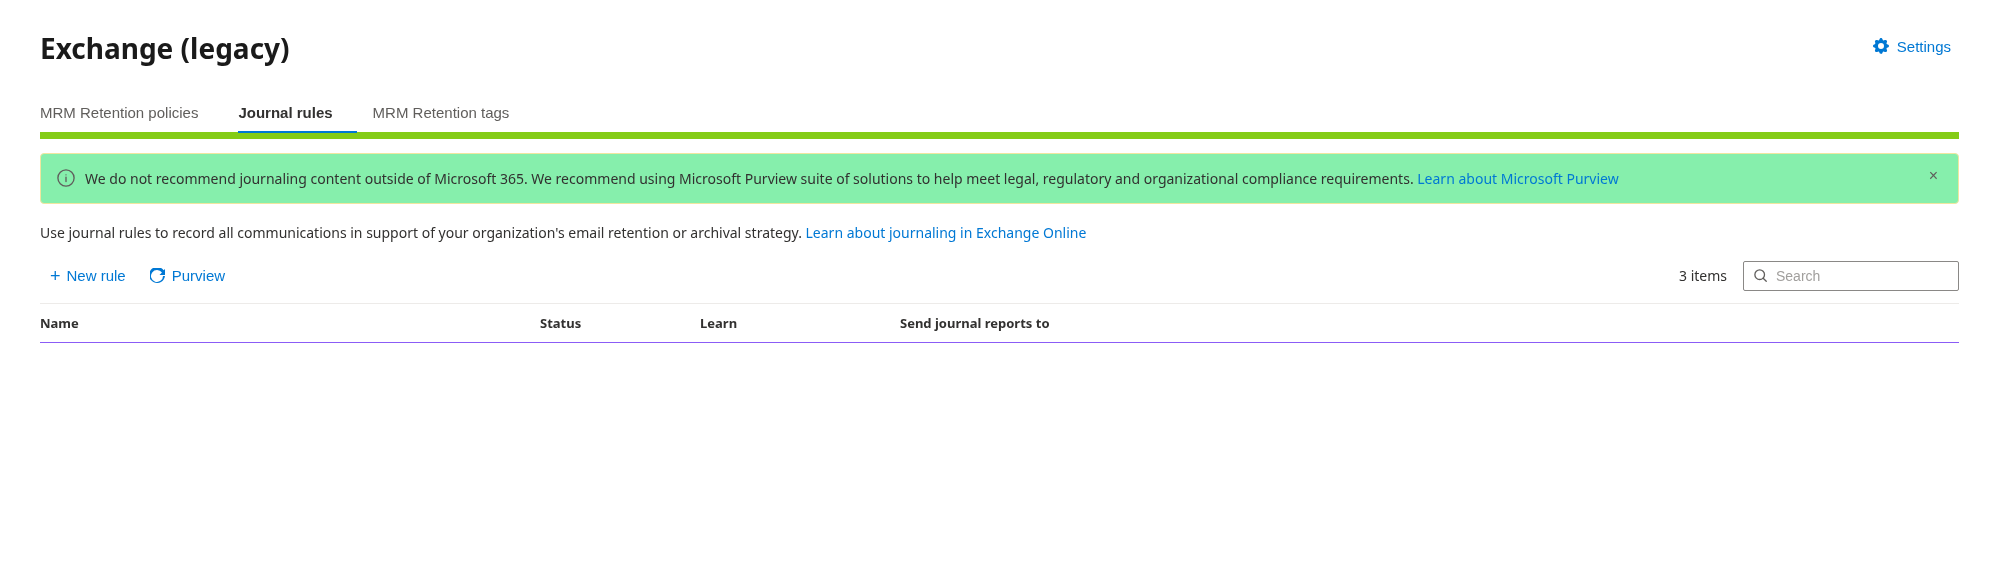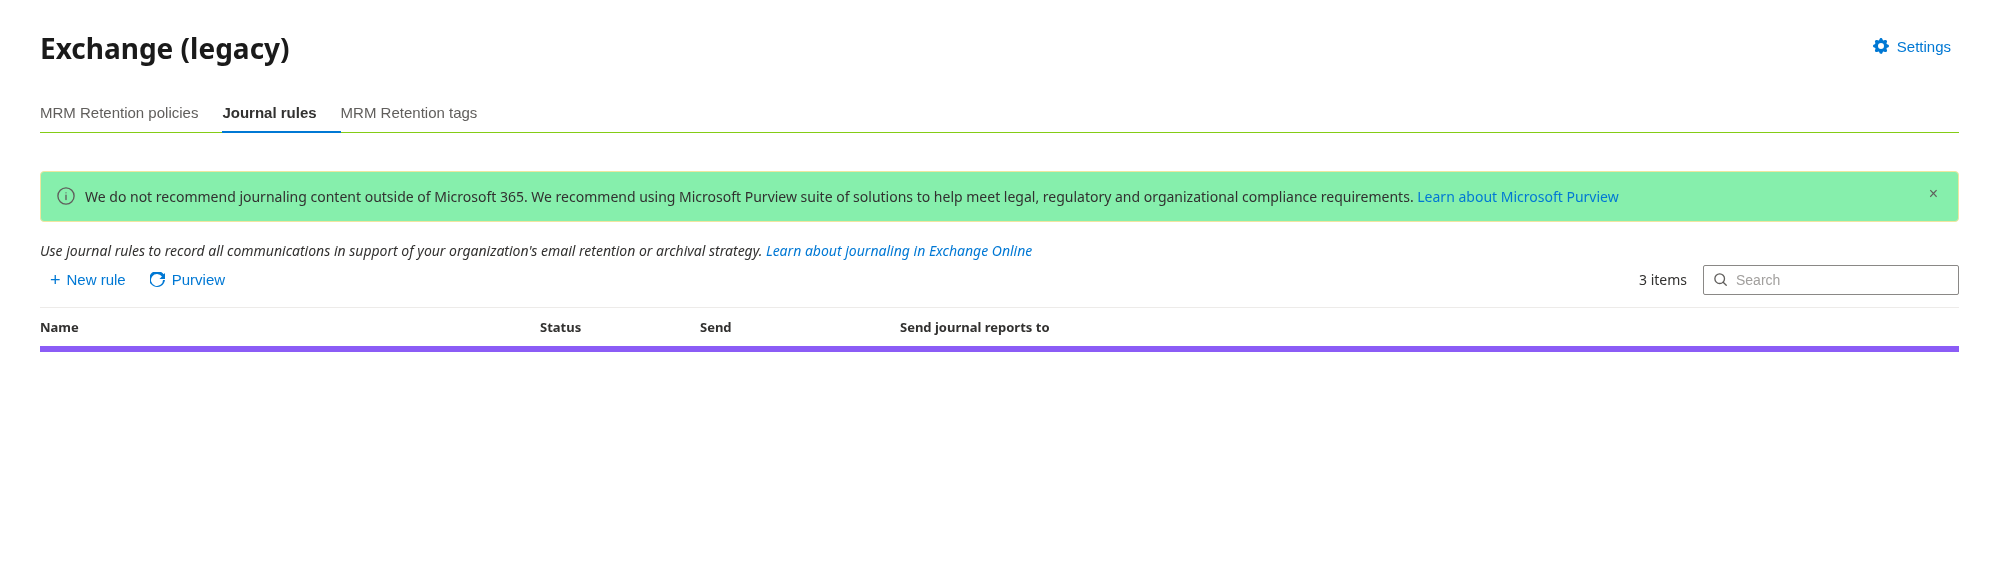--- a/index.html
+++ b/index.html
@@ -37,23 +37,23 @@
       border: none;
       padding: 4px 8px;
       text-align: right;
     }
     .settings-btn svg {
       width: 20px;
       height: 20px;
     }
     .tabs {
       display: flex;
-      gap: 0;
-      border-bottom: 1px solid #84cc16;
-      margin-bottom: 38px;
+      gap: 16px;
+      border-bottom: 7px solid #84cc16;
+      margin-bottom: 14px;
     }
     .tab {
       padding: 10px 24px 10px 0;
       font-size: 15px;
       color: #605e5c;
       cursor: pointer;
       border-bottom: 2px solid transparent;
       margin-bottom: -1px;
       white-space: nowrap;
       background: none;
@@ -109,23 +109,22 @@
       cursor: pointer;
       font-size: 16px;
       color: #605e5c;
       padding: 0 4px;
       line-height: 1;
       flex-shrink: 0;
     }
     .description {
       font-size: 14px;
       color: #323130;
-      margin-bottom: 4px;
+      margin-bottom: 18px;
       line-height: 1.5;
-      font-style: italic;
     }
     .toolbar {
       display: flex;
       align-items: center;
       justify-content: space-between;
       margin-bottom: 0;
       padding-bottom: 12px;
     }
     .toolbar-left {
       display: flex;
@@ -154,21 +153,21 @@
       font-size: 14px;
       color: #323130;
     }
     .search-box {
       display: flex;
       align-items: center;
       border: 1px solid #8a8886;
       border-radius: 2px;
       padding: 6px 10px;
       gap: 8px;
-      width: 256px;
+      width: 216px;
     }
     .search-box input {
       border: none;
       outline: none;
       font-size: 14px;
       color: #323130;
       width: 100%;
       background: transparent;
     }
     .search-box input::placeholder {
@@ -180,21 +179,21 @@
     }
     .divider {
       border: none;
       border-top: 1px solid #edebe9;
       margin: 0;
     }
     .table-header {
       display: flex;
       align-items: center;
       padding: 10px 0;
-      border-bottom: 6px solid #8b5cf6;
+      border-bottom: 1px solid #8b5cf6;
     }
     .col-name {
       flex: 0 0 500px;
       font-weight: 700;
       font-size: 13px;
       color: #323130;
     }
     .col-status {
       flex: 0 0 160px;
       font-weight: 700;
@@ -280,17 +279,17 @@
         <input type="text" placeholder="Search" style="">
       </div>
     </div>
   </div>
 
   <hr class="divider">
 
   <div class="table-header">
     <div class="col-name">Name</div>
     <div class="col-status">Status</div>
-    <div class="col-user">Send</div>
+    <div class="col-user">Learn</div>
     <div class="col-send">Send journal reports to</div>
   </div>
 
 </div>
 
 </body></html>

